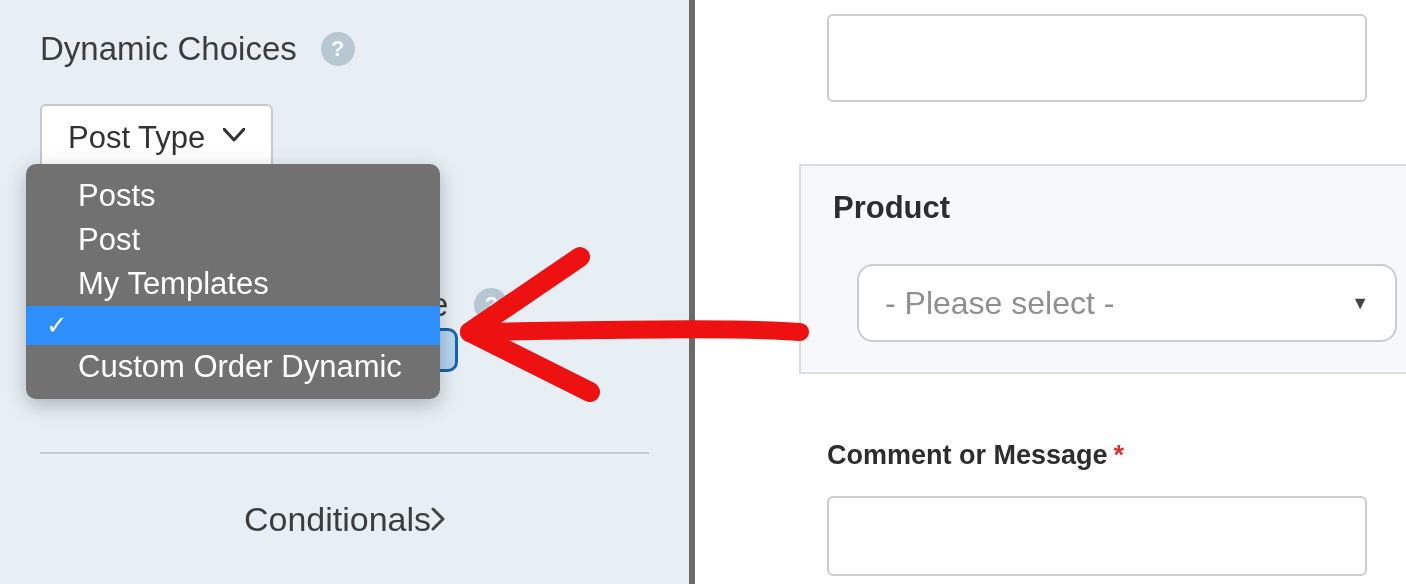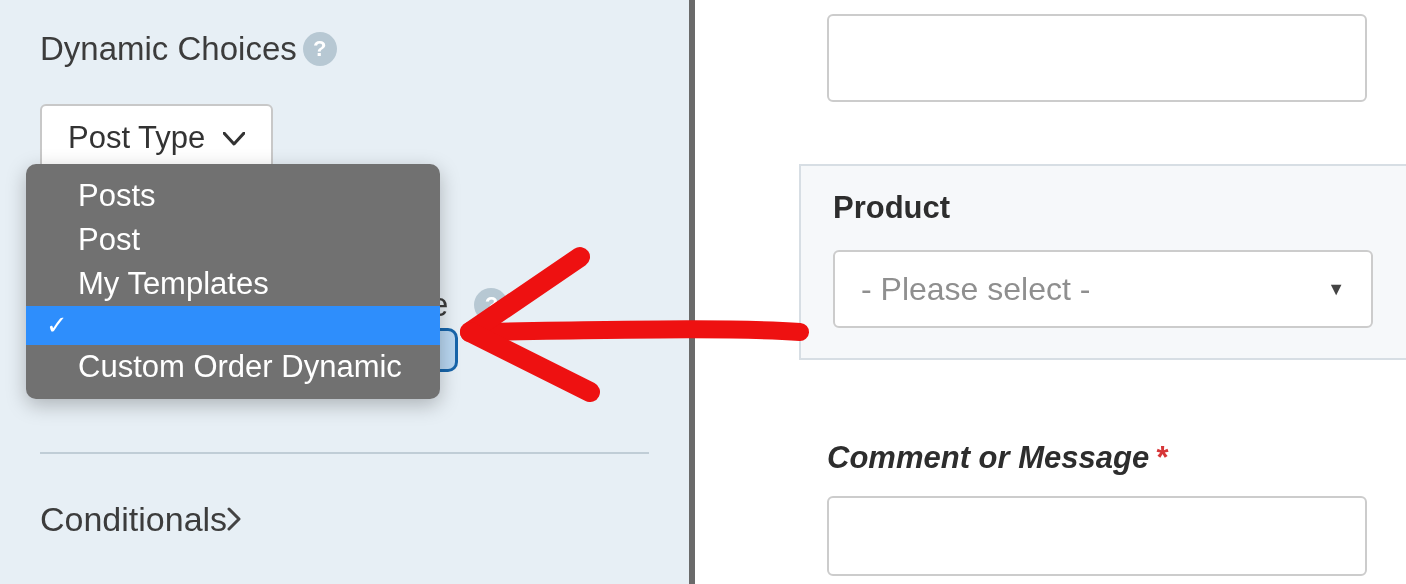--- a/index.html
+++ b/index.html
@@ -18,21 +18,21 @@
     height: 100%;
     background: #e7eff5;
     padding: 30px 40px 0 40px;
     position: relative;
     border-right: 6px solid #6a6a6a;
   }
 
   .section-label-row {
     display: flex;
     align-items: center;
-    gap: 6px;
+    gap: 24px;
     font-size: 33px;
     color: #3c3c3c;
     font-weight: 400;
   }
 
   .help-icon {
     width: 34px;
     height: 34px;
     border-radius: 50%;
     background: #b7c8d3;
@@ -41,21 +41,20 @@
     align-items: center;
     justify-content: center;
     font-size: 22px;
     font-weight: 700;
     flex-shrink: 0;
   }
 
   .select-box {
     margin-top: 36px;
     display: inline-flex;
-    align-items: center;
     gap: 18px;
     background: #fff;
     border: 2px solid #c8c8c8;
     border-radius: 6px;
     padding: 14px 26px;
     font-size: 31px;
     font-weight: 500;
     color: #333;
     cursor: pointer;
   }
@@ -132,21 +131,21 @@
   }
 
   
   .conditionals-row {
     position: absolute;
     top: 500px;
     left: 40px;
     right: 40px;
     display: flex;
     align-items: center;
-    justify-content: flex-start;
+    justify-content: center;
     font-size: 34px;
     color: #3c3c3c;
     cursor: pointer;
   }
 
   
   .right-panel {
     flex: 1;
     background: #fff;
     padding: 0 0 0 132px;
@@ -173,49 +172,49 @@
     border: 2px solid #d7dee4;
     border-right: none;
     border-top-right-radius: 0;
     border-bottom-right-radius: 0;
     padding: 24px 0 30px 32px;
   }
   .product-label {
     font-size: 31px;
     font-weight: 700;
     color: #2d2d2d;
-    margin-bottom: 24px;
+    margin-bottom: 38px;
   }
   .product-select {
     width: 540px;
     height: 78px;
     background: #fff;
     border: 2px solid #ccc;
-    border-radius: 6px;
+    border-radius: 16px;
     display: flex;
     align-items: center;
     justify-content: space-between;
     padding: 0 26px;
     font-size: 32px;
     color: #8f8f8f;
     cursor: pointer;
+    margin-left: 24px;
   }
   .tri-down {
     font-size: 18px;
     color: #444;
   }
 
   .comment-label {
     position: absolute;
     top: 440px;
     left: 132px;
-    font-size: 31px;
+    font-size: 27px;
     font-weight: 700;
     color: #2d2d2d;
-    font-style: italic;
   }
   .required {
     color: #d63638;
     font-weight: 600;
     margin-left: 6px;
   }
 
   .comment-box {
     position: absolute;
     top: 496px;

